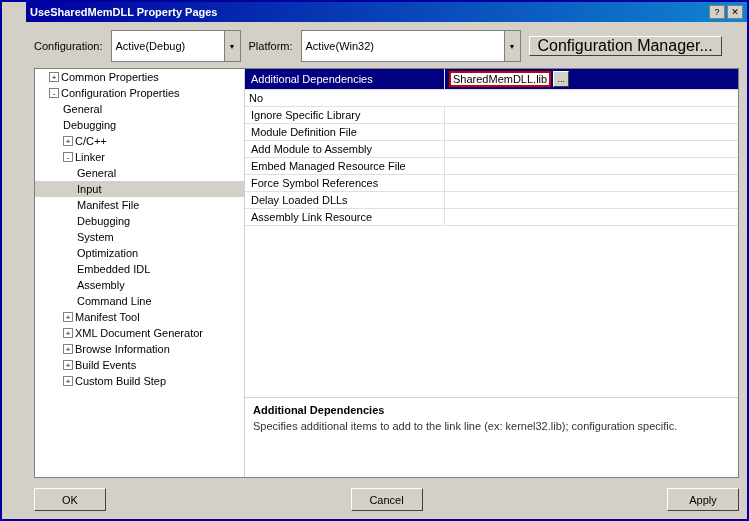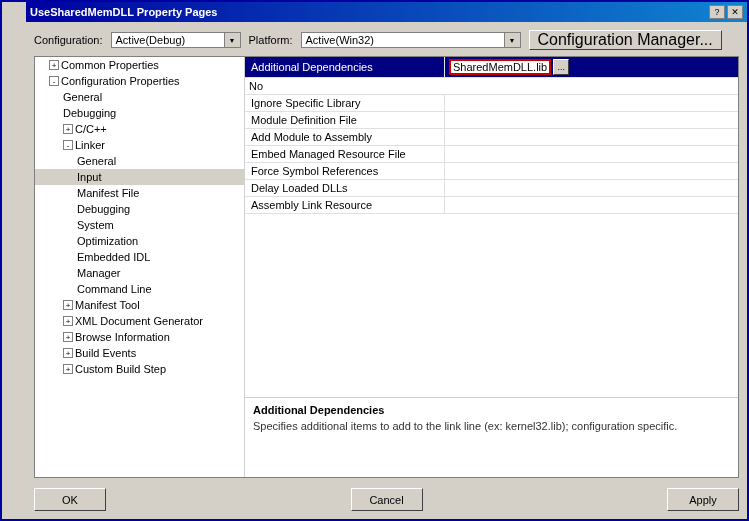--- a/index.html
+++ b/index.html
@@ -245,21 +245,21 @@
       font-size: 11px;
       cursor: pointer;
       display: flex;
       align-items: center;
       justify-content: center;
     }
 
     .dropdown-container {
       display: flex;
       border: 1px solid #7f7f7f;
-      height: 16px;
+      height: 32px;
       background: white;
       align-items: center;
     }
 
     .dropdown-text {
       padding: 0 4px;
       font-size: 11px;
       flex: 1;
     }
 
@@ -346,21 +346,21 @@
         <div class="tree-item tree-indent-3">
           <span>System</span>
         </div>
         <div class="tree-item tree-indent-3">
           <span>Optimization</span>
         </div>
         <div class="tree-item tree-indent-3">
           <span>Embedded IDL</span>
         </div>
         <div class="tree-item tree-indent-3">
-          <span>Manager</span>
+          <span>Assembly</span>
         </div>
         <div class="tree-item tree-indent-3">
           <span>Command Line</span>
         </div>
         <div class="tree-item tree-indent-2">
           <span class="expand-icon">+</span>
           <span>Manifest Tool</span>
         </div>
         <div class="tree-item tree-indent-2">
           <span class="expand-icon">+</span>

